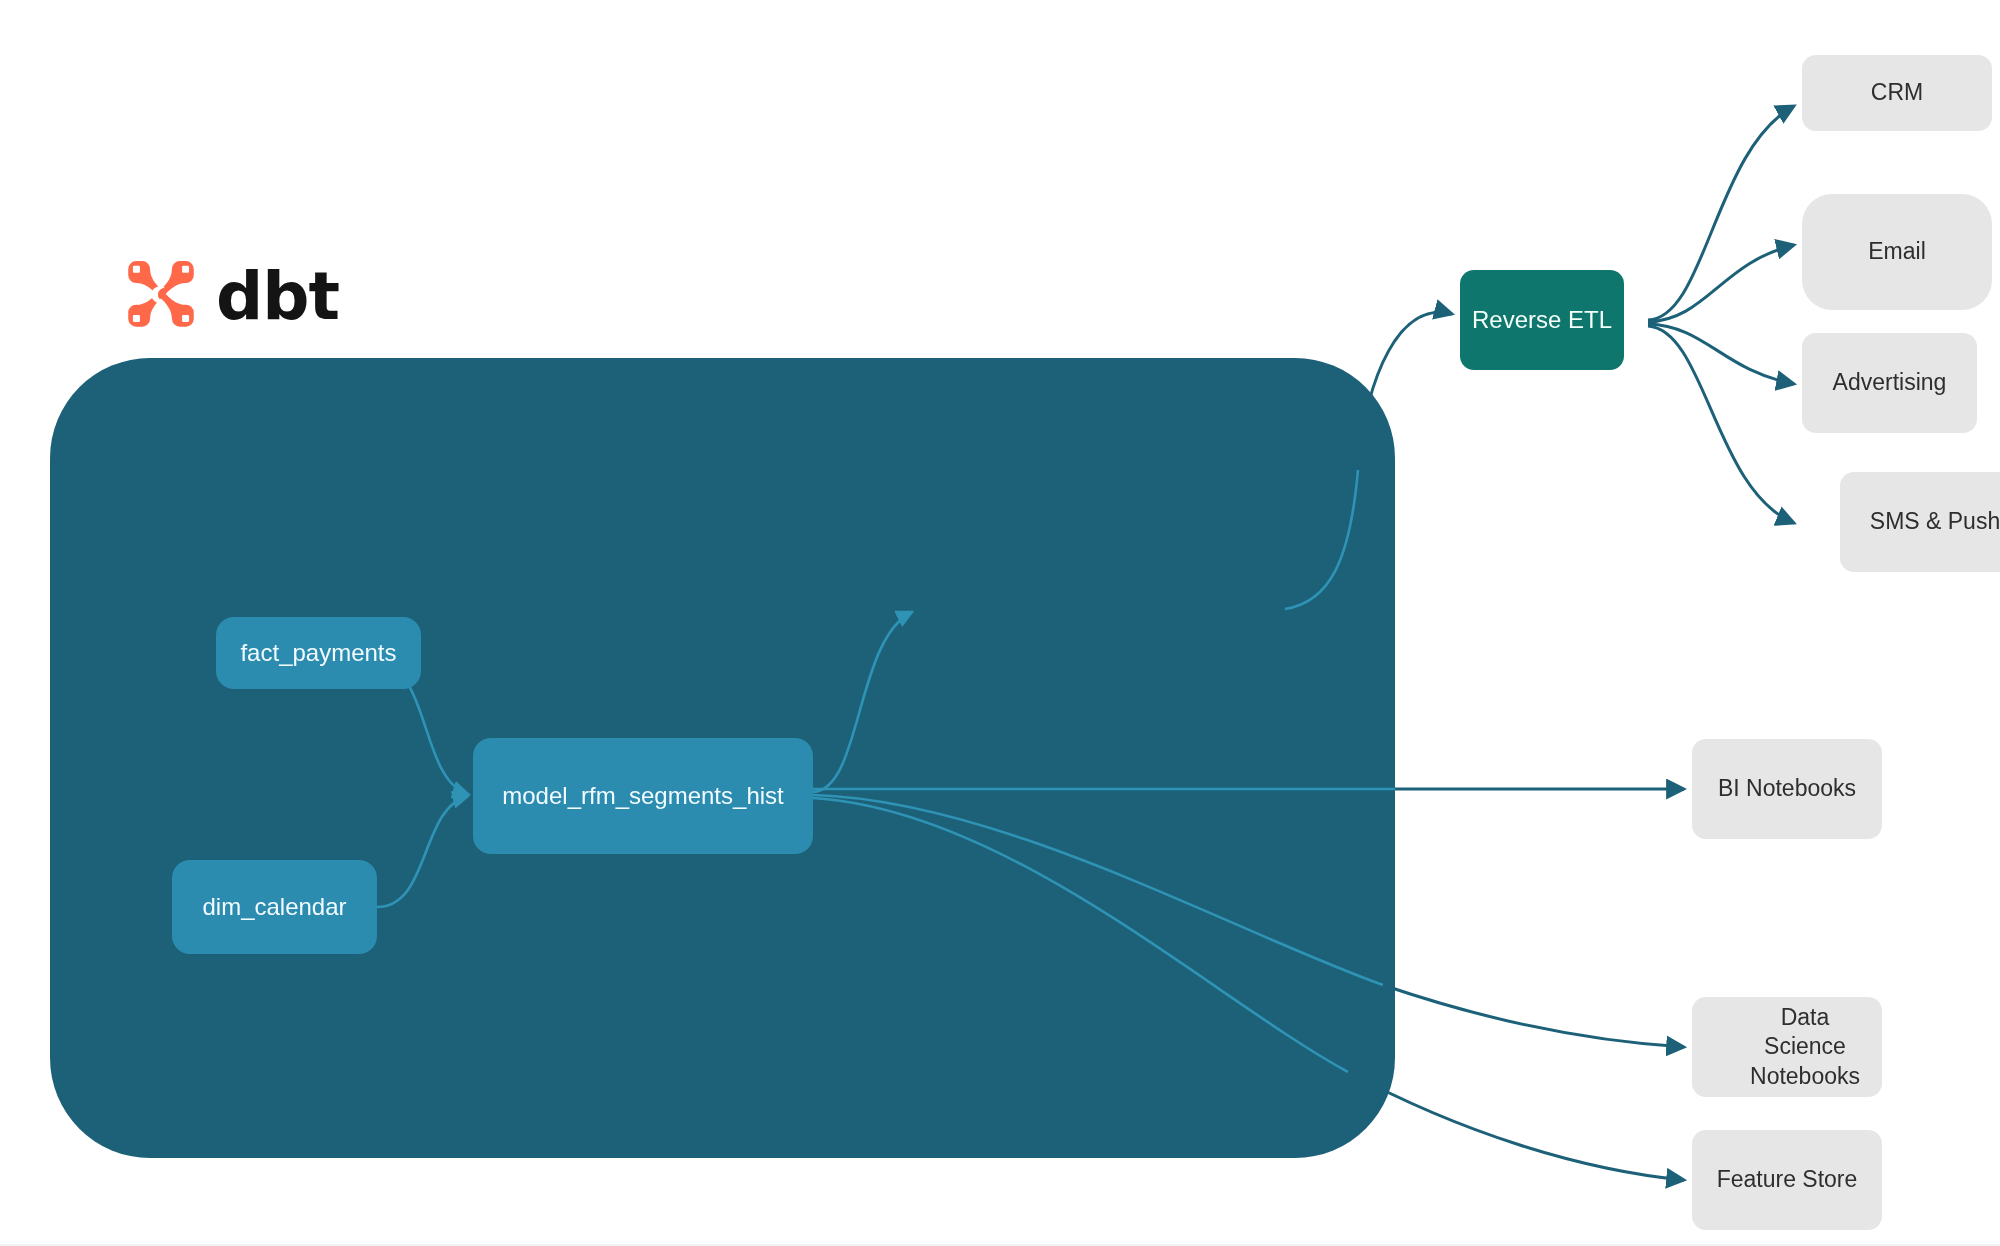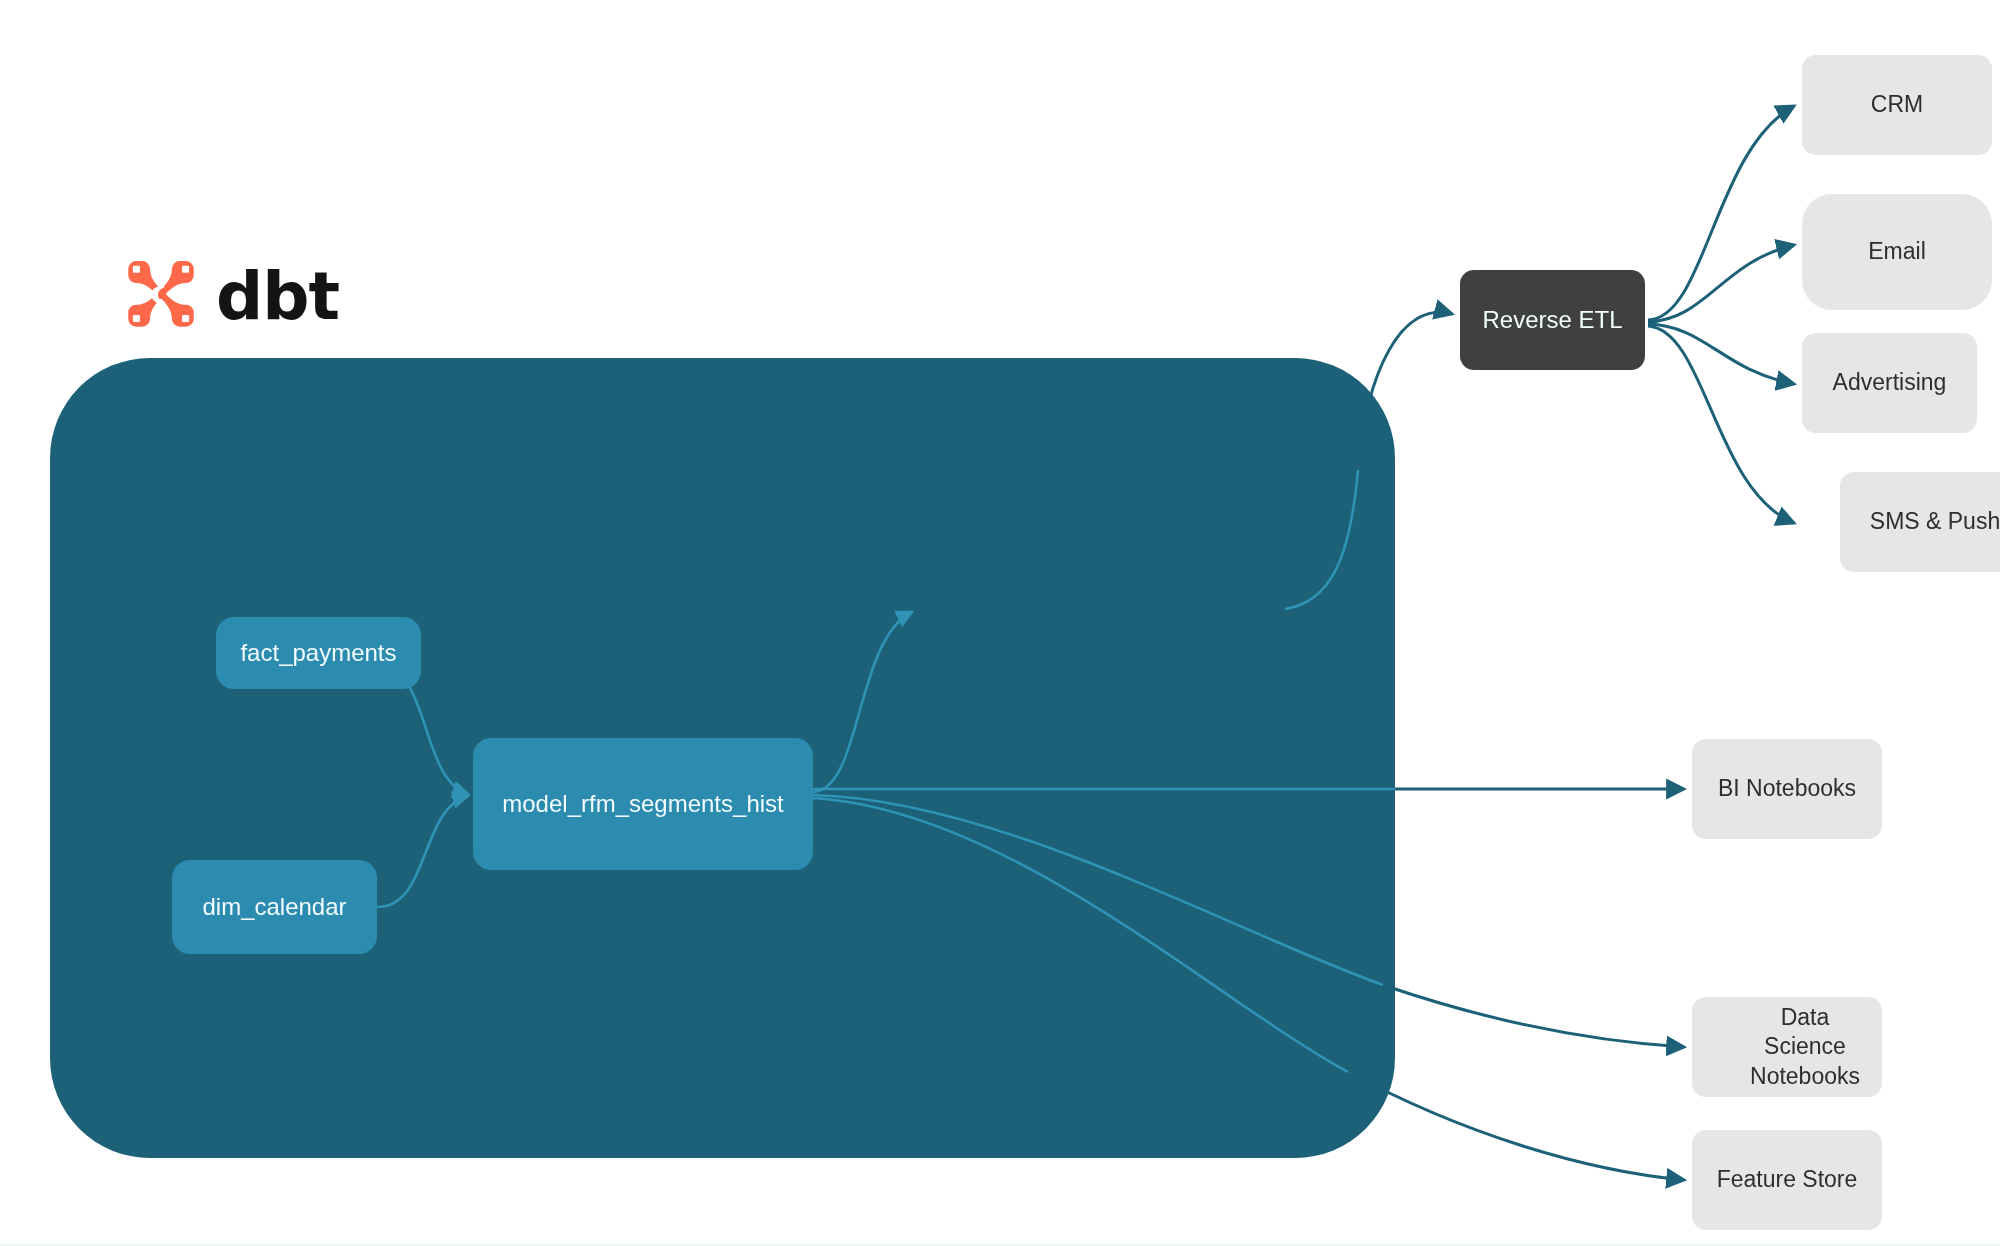--- a/index.html
+++ b/index.html
@@ -73,44 +73,44 @@
   
   .model-node {
     background: #2b8cb0;
     color: #f2fbff;
     border-radius: 18px;
     font-size: 24px;
     padding: 0 18px;
   }
   .n-fact-payments   { left: 180px;  top: 617px;  width: 205px; height: 72px; margin-left: 36px; }
   .n-dim-calendar    { left: 172px;  top: 860px;  width: 205px; height: 94px; }
-  .n-rfm-hist        { left: 473px;  top: 738px;  width: 340px; height: 132px; text-align: center; }
+  .n-rfm-hist        { left: 473px;  top: 738px;  width: 340px; height: 116px; text-align: center; }
   .n-rfm-current     { left: 920px;  top: 557px;  width: 365px; height: 104px; }
 
   
   .etl-node {
-    background: #404040;
+    background: #0f766e;
     color: #f3fff9;
     border-radius: 14px;
     font-size: 24px;
     left: 1460px;
     top: 270px;
-    width: 185px;
+    width: 164px;
     height: 100px;
   }
 
   
   .dest-node {
     background: #e6e6e6;
     color: #2e2e2e;
     border-radius: 14px;
     font-size: 23px;
     padding: 0 12px;
   }
-  .d-crm        { left: 1802px; top: 55px;   width: 190px; height: 100px; }
+  .d-crm        { left: 1802px; top: 55px;   width: 190px; height: 76px; }
   .d-email      { left: 1802px; top: 194px;  width: 190px; height: 116px; border-radius: 30px; }
   .d-advertising{ left: 1802px; top: 333px;  width: 175px; height: 100px; }
   .d-sms        { left: 1840px; top: 472px;  width: 190px; height: 100px; }
   .d-bi         { left: 1692px; top: 739px;  width: 190px; height: 100px; }
   .d-ds         { left: 1692px; top: 997px;  width: 190px; height: 100px; padding-left: 48px; }
   .d-fs         { left: 1692px; top: 1130px; width: 190px; height: 100px; }
 
   .baseline-rule {
     position: absolute;
     left: 0;

